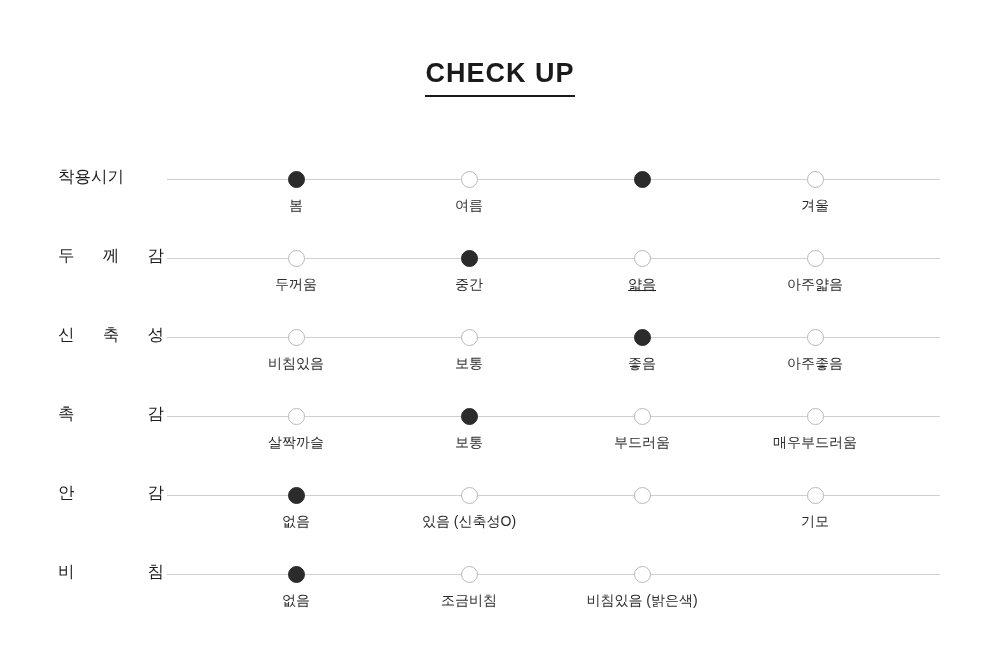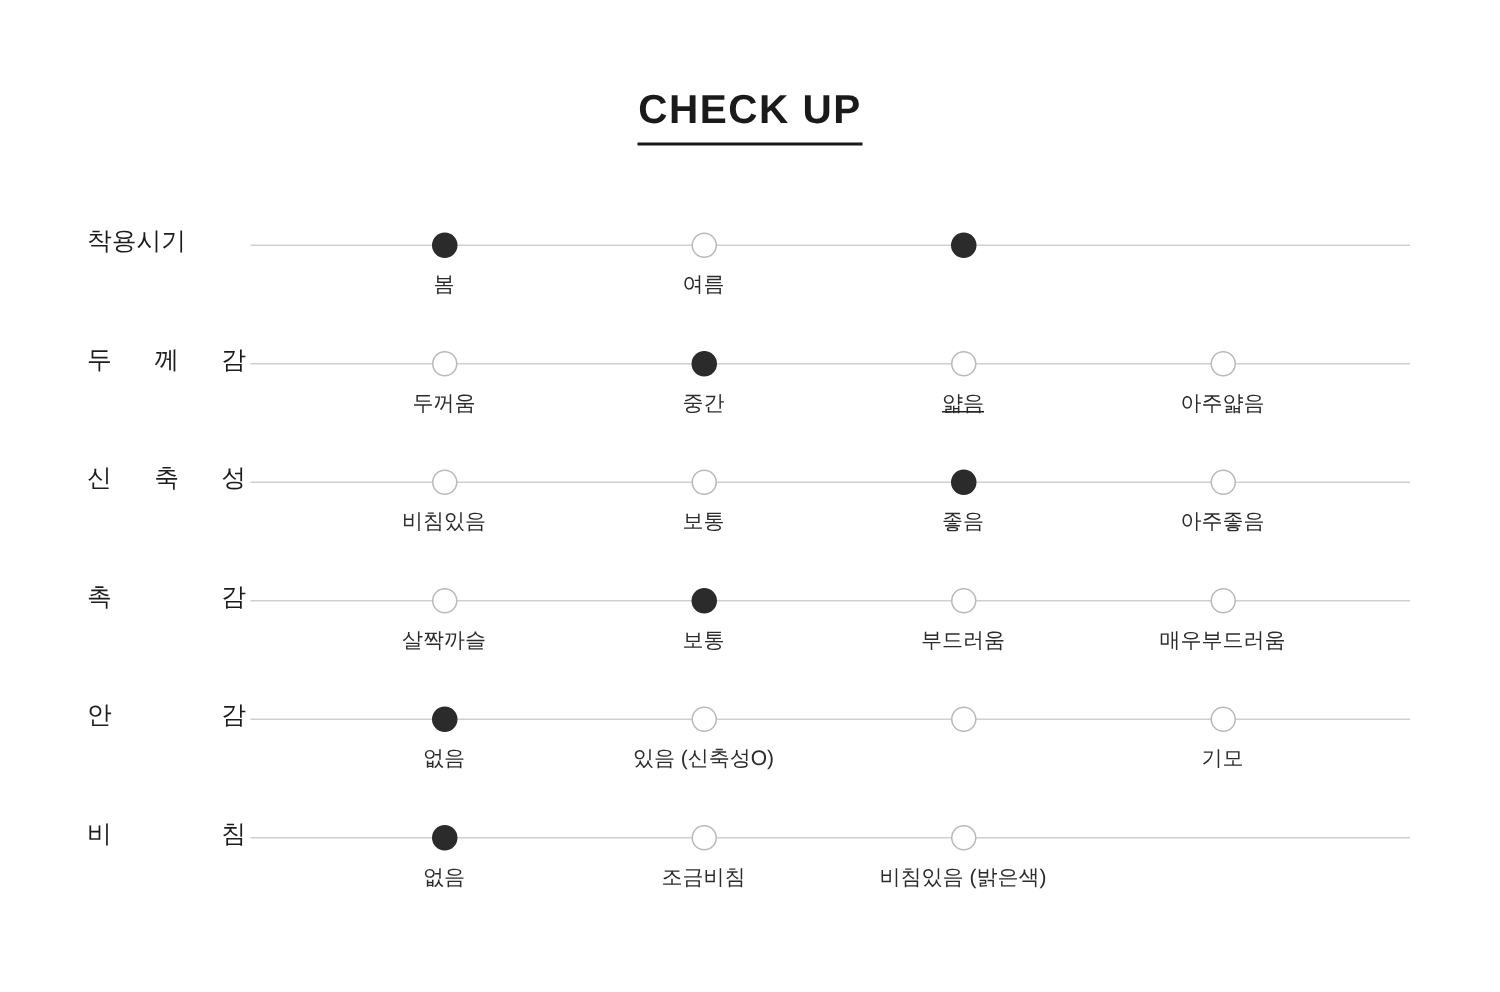--- a/index.html
+++ b/index.html
@@ -31,21 +31,21 @@
     letter-spacing: 1px;
     color: #1a1a1a;
   }
   .title-text {
     display: inline-block;
     border-bottom: 2px solid #1a1a1a;
     padding-bottom: 6px;
   }
   .rows {
     position: absolute;
-    top: 132px;
+    top: 148px;
     left: 0;
     width: 824px;
   }
   .row {
     position: relative;
     height: 79px;
   }
   .row-label {
     position: absolute;
     left: 58px;
@@ -111,20 +111,24 @@
           <div class="dot on"></div>
           <div class="opt-label">봄</div>
         </div>
         <div class="opt" style="left: 469px;">
           <div class="dot"></div>
           <div class="opt-label">여름</div>
         </div>
         <div class="opt" style="left: 642px;">
           <div class="dot on"></div>
         </div>
+        <div class="opt" style="left: 815px;">
+          <div class="dot"></div>
+          <div class="opt-label">겨울</div>
+        </div>
       </div>
       <div class="row">
         <div class="row-label spread">
           <span>두</span>
           <span>께</span>
           <span>감</span>
         </div>
         <div class="axis"></div>
         <div class="opt" style="left: 296px;">
           <div class="dot"></div>

